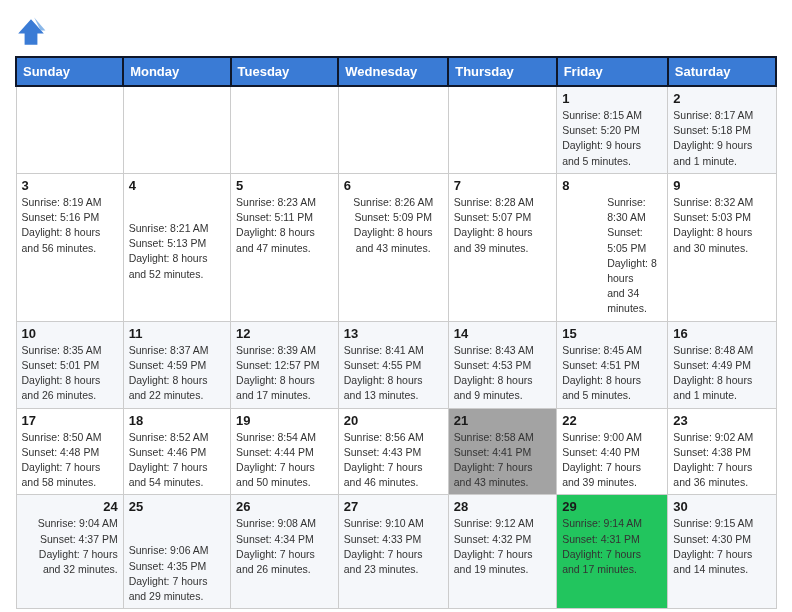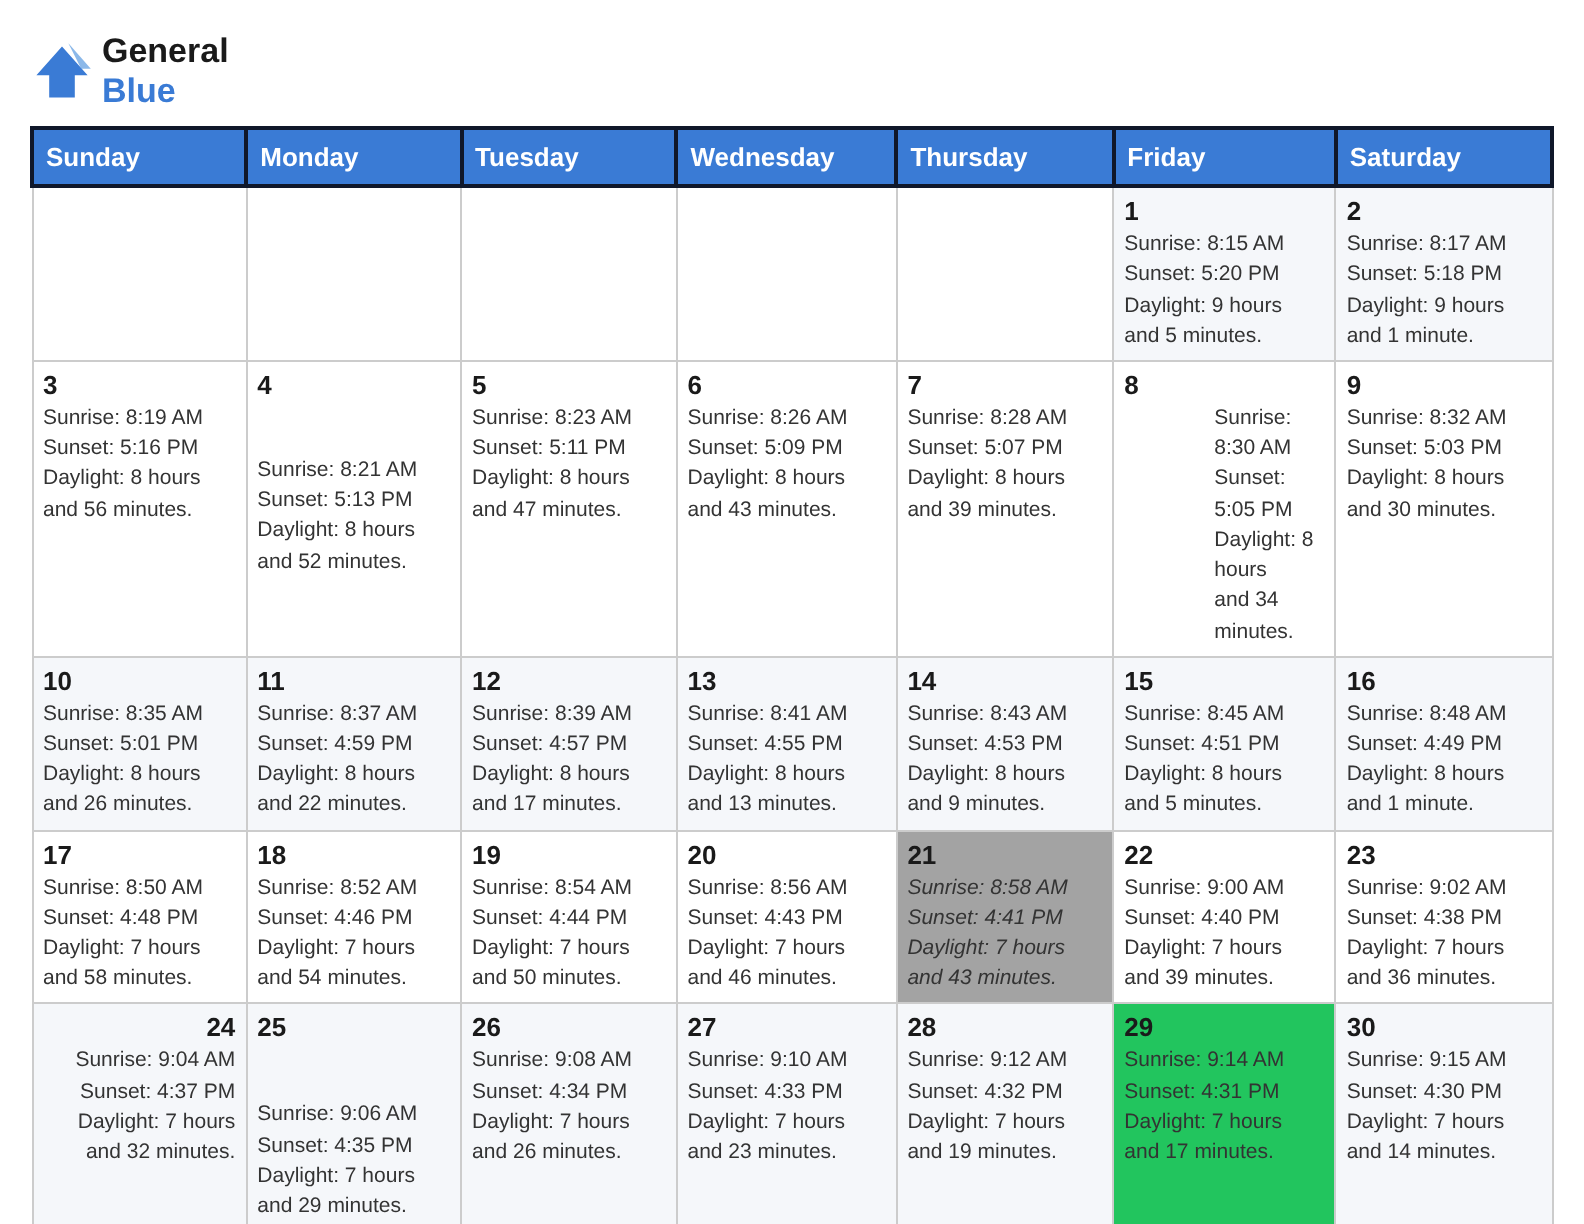--- a/index.html
+++ b/index.html
@@ -92,24 +92,20 @@
 </head>
 <body>
 
 <div class="page">
   <div class="header-area">
     <div class="logo">
       <svg class="logo-icon" viewBox="0 0 40 40">
         <polygon points="20,4 36,22 28,22 28,36 12,36 12,22 4,22" fill="#3a7bd5"></polygon>
         <polygon points="24,2 38,18 32,18" fill="#5a9ae0" opacity="0.7"></polygon>
       </svg>
-      <div>
-        <div style="font-size:17px;font-weight:bold;color:#1a1a1a;line-height:1.15;">General</div>
-        <div style="font-size:17px;font-weight:bold;color:#3a7bd5;line-height:1.15;">Blue</div>
-      </div>
     </div>
     <div class="title-area">
       <div class="month-title"></div>
       <div class="subtitle"></div>
     </div>
   </div>
 
   <table class="calendar-table">
     <thead>
       <tr>
@@ -161,21 +157,21 @@
           </td>
           <td style="background: rgb(255, 255, 255);">
             <span class="day-num">5</span>
             <div class="day-info" style="white-space: pre-line;">Sunrise: 8:23 AM
 Sunset: 5:11 PM
 Daylight: 8 hours
 and 47 minutes.</div>
           </td>
           <td style="background: rgb(255, 255, 255);">
             <span class="day-num">6</span>
-            <div class="day-info" style="white-space: pre-line;">Sunrise: 8:26 AM
+            <div class="day-info" style="white-space: pre-line; text-align: center;">Sunrise: 8:26 AM
 Sunset: 5:09 PM
 Daylight: 8 hours
 and 43 minutes.</div>
           </td>
           <td style="background: rgb(255, 255, 255);">
             <span class="day-num">7</span>
             <div class="day-info" style="white-space: pre-line;">Sunrise: 8:28 AM
 Sunset: 5:07 PM
 Daylight: 8 hours
 and 39 minutes.</div>
@@ -206,21 +202,21 @@
           <td style="background: rgb(245, 247, 250);">
             <span class="day-num">11</span>
             <div class="day-info" style="white-space: pre-line;">Sunrise: 8:37 AM
 Sunset: 4:59 PM
 Daylight: 8 hours
 and 22 minutes.</div>
           </td>
           <td style="background: rgb(245, 247, 250);">
             <span class="day-num">12</span>
             <div class="day-info" style="white-space: pre-line;">Sunrise: 8:39 AM
-Sunset: 4:57 PM
+Sunset: 12:57 PM
 Daylight: 8 hours
 and 17 minutes.</div>
           </td>
           <td style="background: rgb(245, 247, 250);">
             <span class="day-num">13</span>
             <div class="day-info" style="white-space: pre-line;">Sunrise: 8:41 AM
 Sunset: 4:55 PM
 Daylight: 8 hours
 and 13 minutes.</div>
           </td>
@@ -270,21 +266,21 @@
           </td>
           <td style="background: rgb(255, 255, 255);">
             <span class="day-num">20</span>
             <div class="day-info" style="white-space: pre-line;">Sunrise: 8:56 AM
 Sunset: 4:43 PM
 Daylight: 7 hours
 and 46 minutes.</div>
           </td>
           <td style="background: #a3a3a3;">
             <span class="day-num">21</span>
-            <div class="day-info" style="white-space: pre-line; font-style: italic;">Sunrise: 8:58 AM
+            <div class="day-info" style="white-space: pre-line;">Sunrise: 8:58 AM
 Sunset: 4:41 PM
 Daylight: 7 hours
 and 43 minutes.</div>
           </td>
           <td style="background: rgb(255, 255, 255);">
             <span class="day-num">22</span>
             <div class="day-info" style="white-space: pre-line;">Sunrise: 9:00 AM
 Sunset: 4:40 PM
 Daylight: 7 hours
 and 39 minutes.</div>

